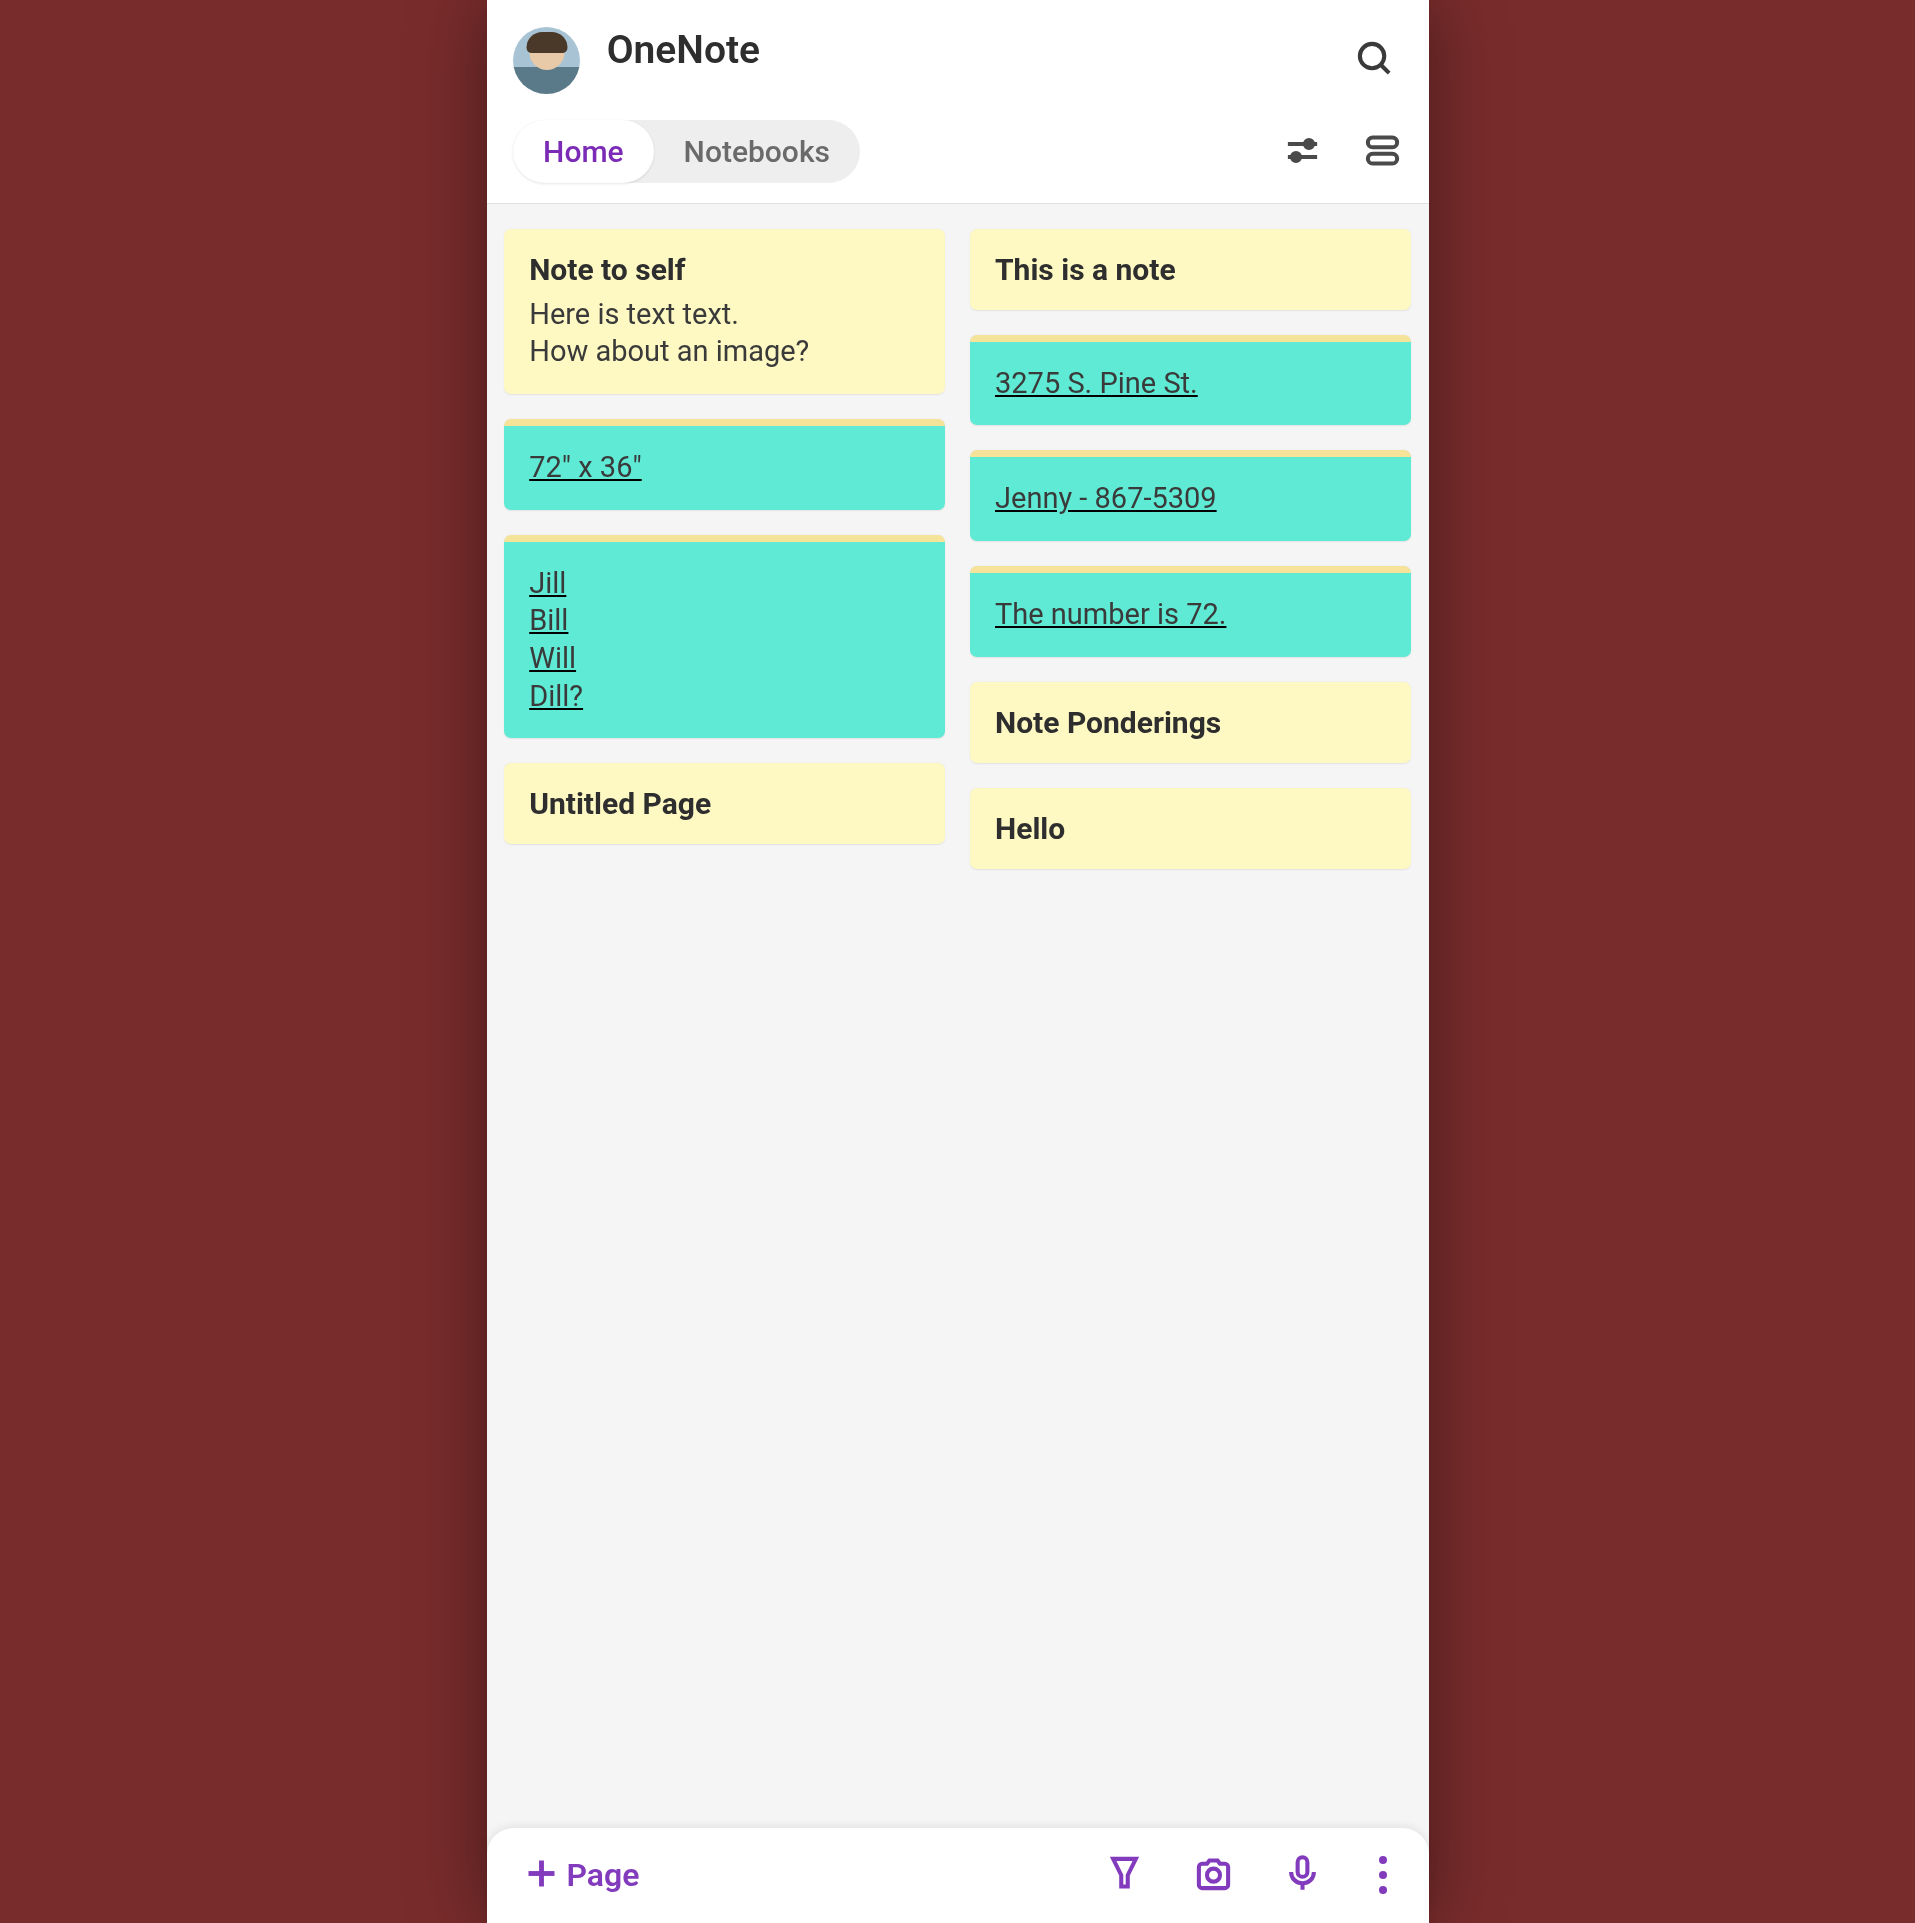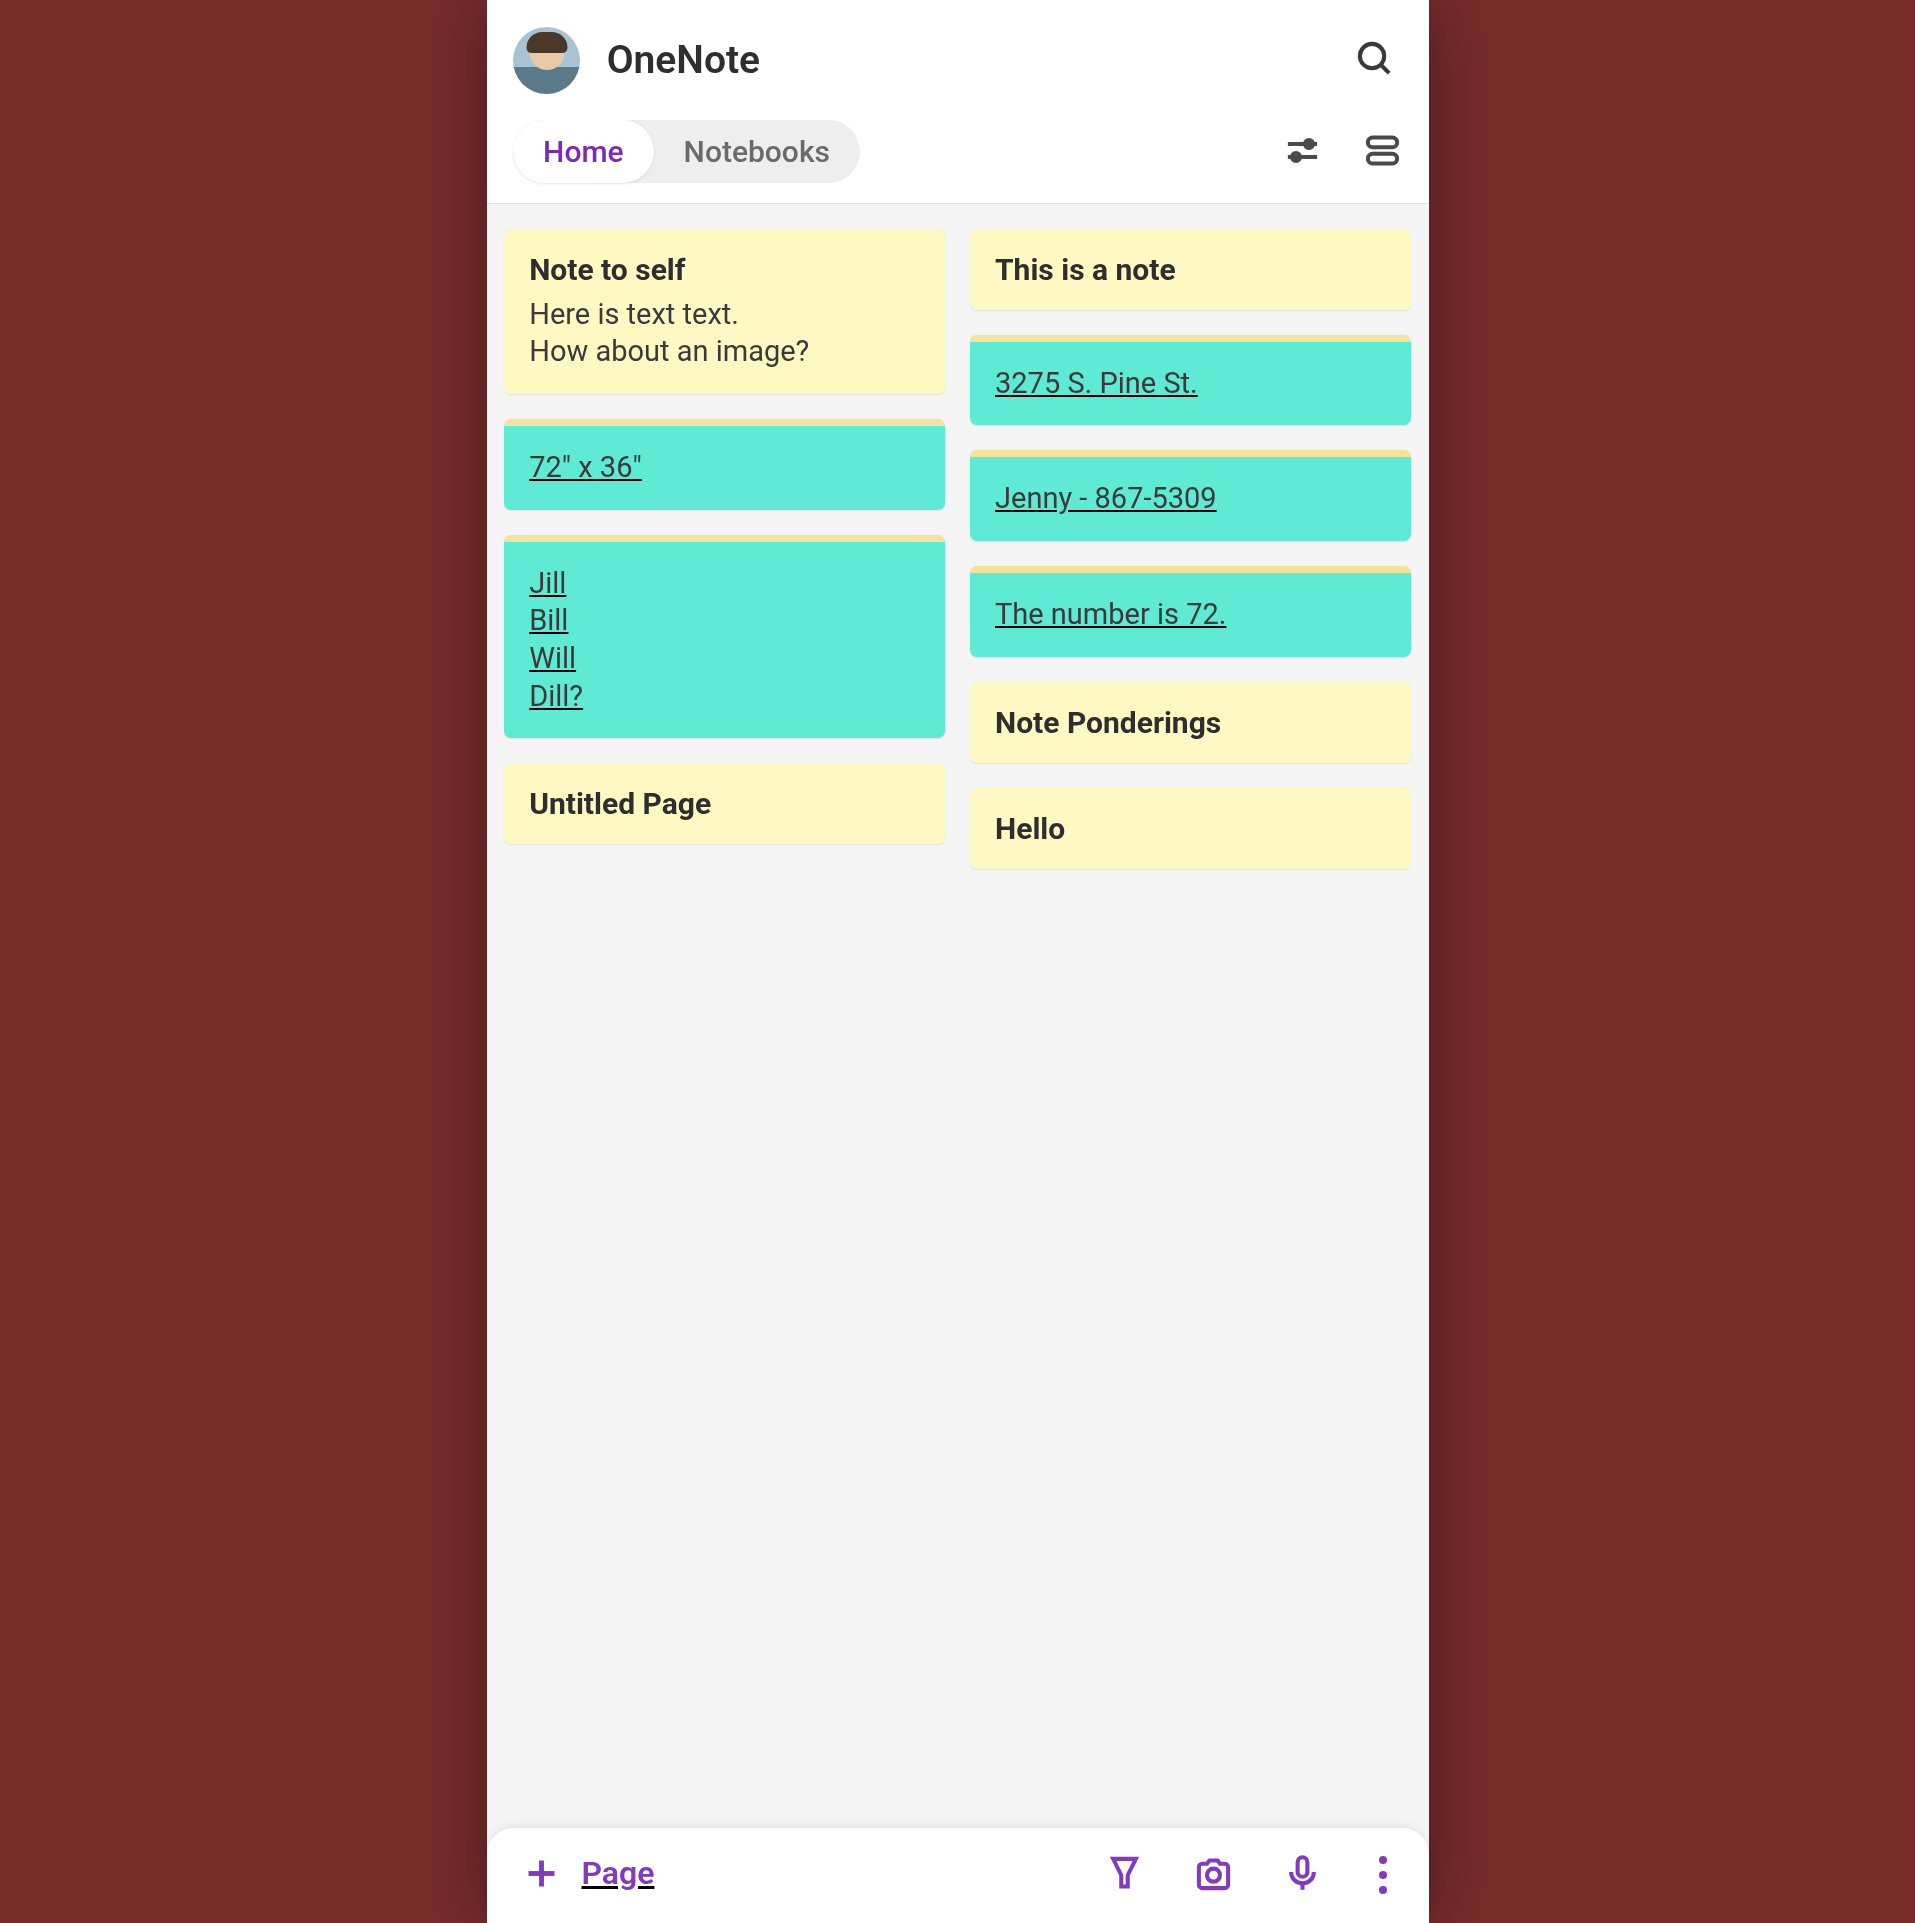--- a/index.html
+++ b/index.html
@@ -27,21 +27,21 @@
     }
     .header {
       background: #ffffff;
       padding: 26.6px 35px 17.7px 26.6px;
       display: flex;
       align-items: center;
       justify-content: space-between;
     }
     .header-left {
       display: flex;
-      align-items: center;
+      align-items: flex-start;
       gap: 26.6px;
     }
     .avatar {
       width: 67px;
       height: 67px;
       border-radius: 50%;
       background: linear-gradient(to bottom, #a8c4d4 0%, #a8c4d4 60%, #5a7a8a 60%, #5a7a8a 100%);
       position: relative;
       overflow: hidden;
     }
@@ -163,22 +163,22 @@
       background: #ffffff;
       padding: 26.6px 35px;
       display: flex;
       align-items: center;
       justify-content: space-between;
       border-radius: 26.6px 26.6px 0 0;
       box-shadow: 0 -1.8px 8.9px rgba(0,0,0,0.08);
     }
     .bottom-left {
       display: flex;
-      gap: 21px;
-      text-decoration: underline;
+      align-items: center;
+      gap: 6px;
     }
     .plus-icon svg {
       width: 39px;
       height: 39px;
       stroke: #823bbd;
       stroke-width: 3;
     }
     .page-label {
       font-size: 32px;
       font-weight: 600;

